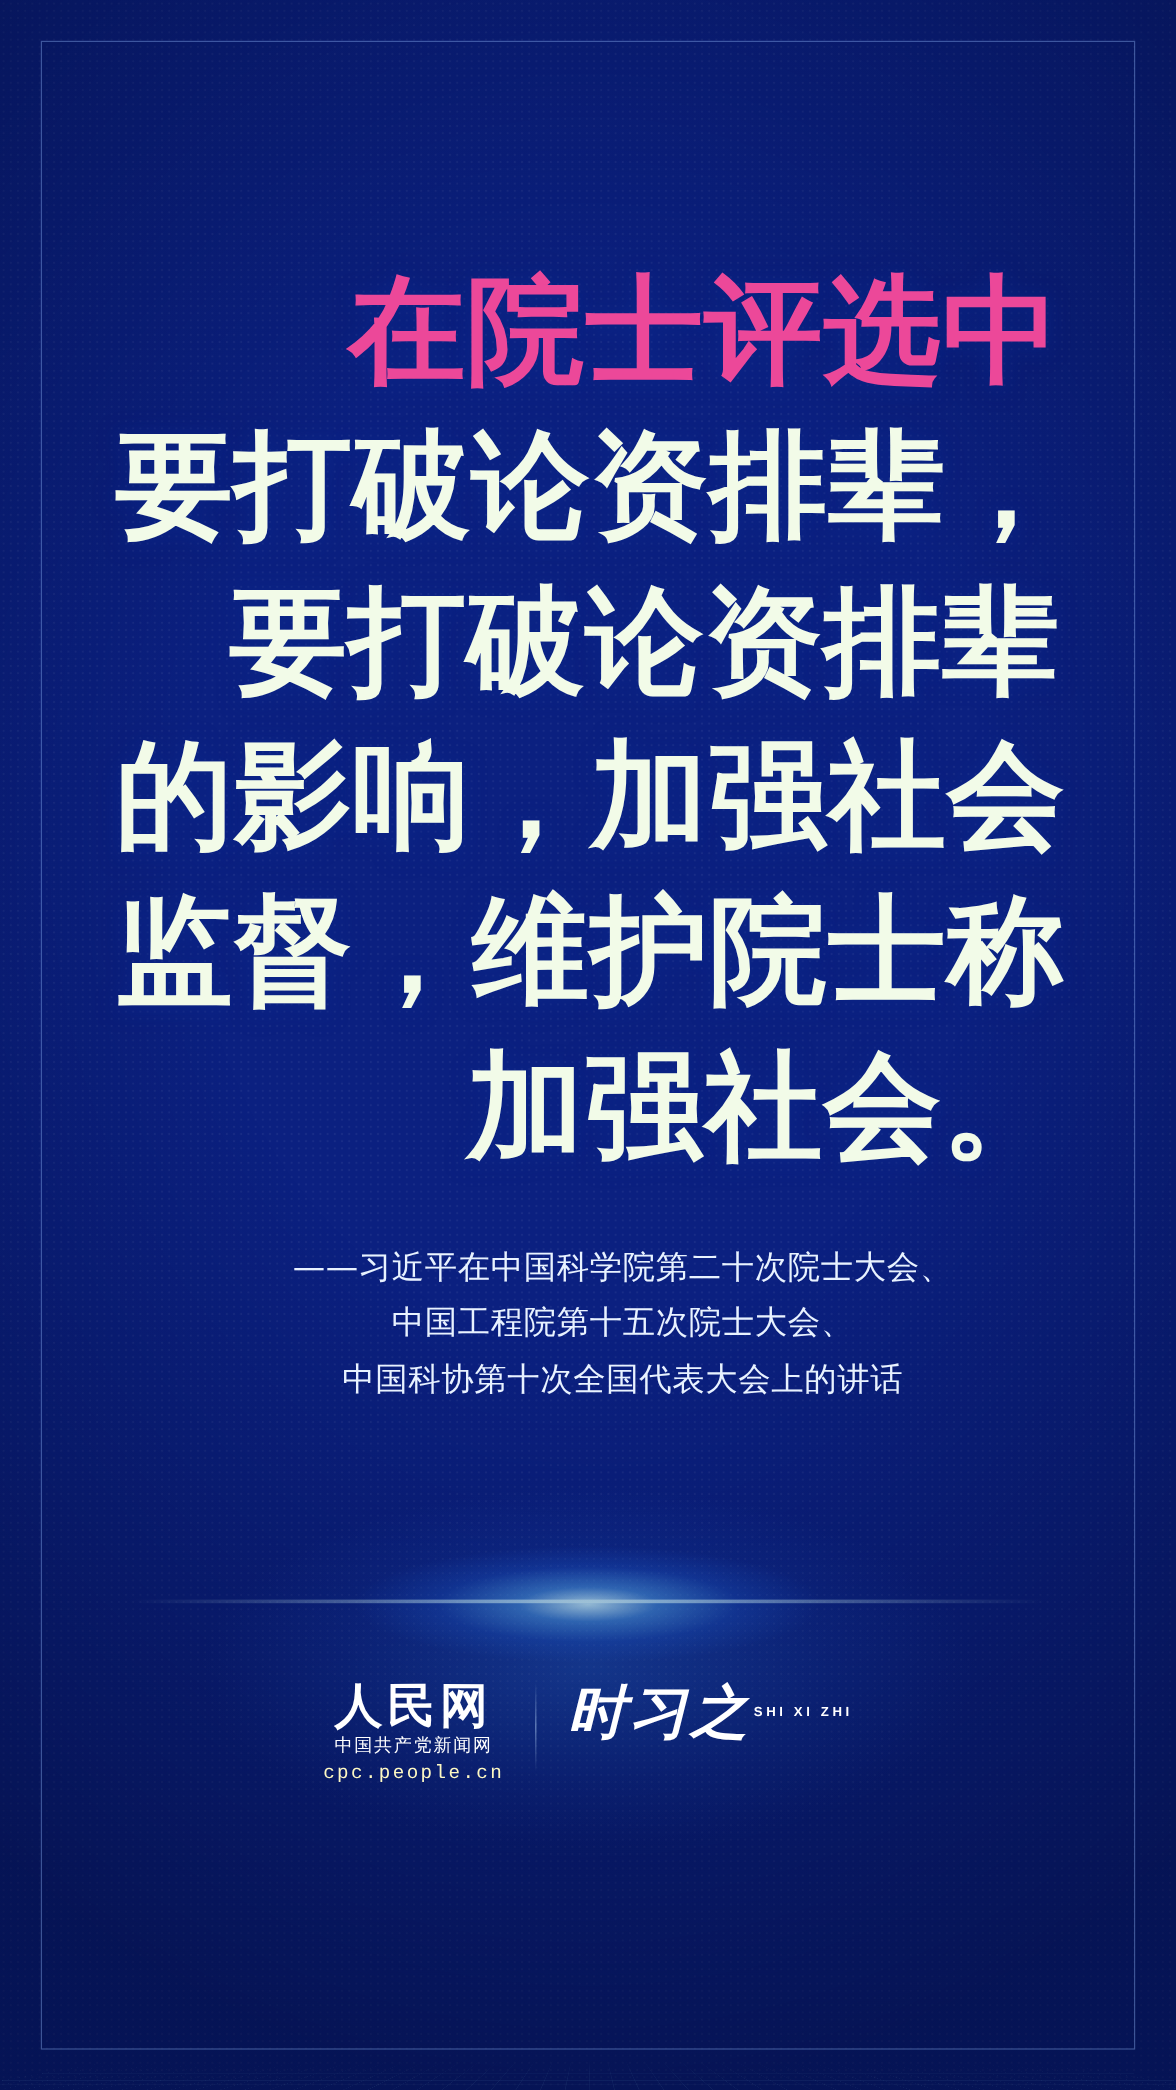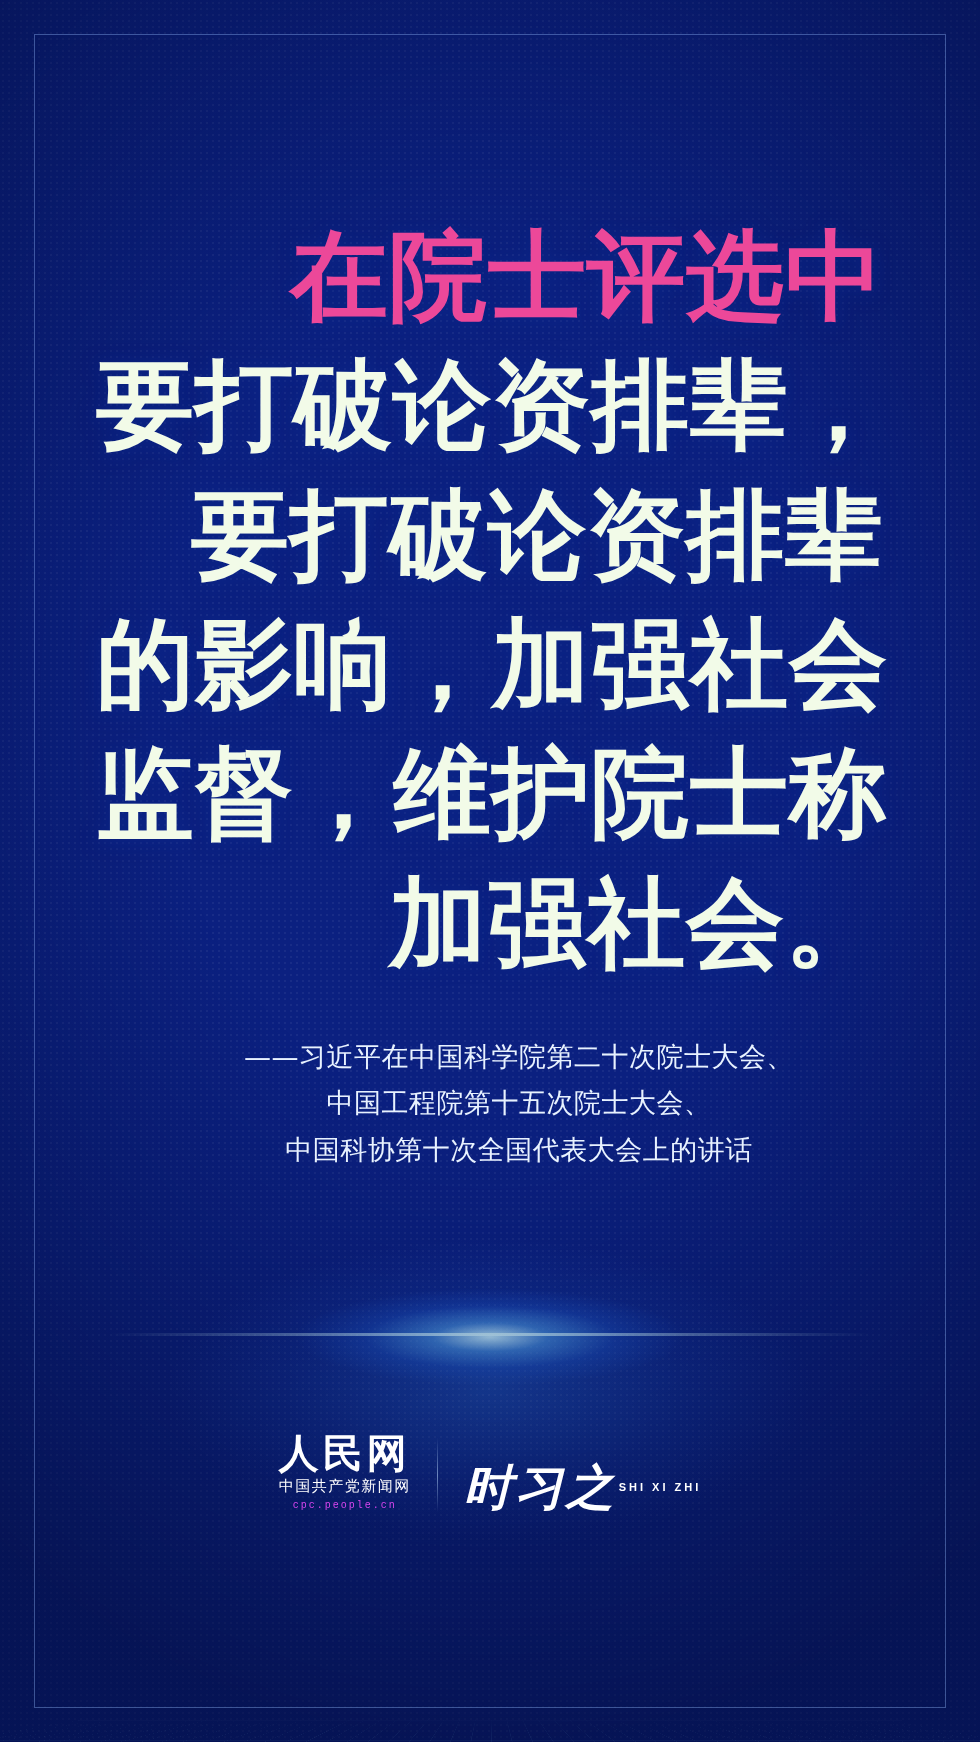--- a/index.html
+++ b/index.html
@@ -155,21 +155,21 @@
   }
 
   
   .footer {
     position: absolute;
     left: 0;
     right: 0;
     bottom: 230px;
     height: 110px;
     display: flex;
-    align-items: flex-end;
+    align-items: flex-start;
     justify-content: center;
     gap: 26px;
   }
 
   .pd-logo {
     display: flex;
     flex-direction: column;
     align-items: center;
     gap: 4px;
   }
@@ -183,22 +183,22 @@
   }
   .pd-logo .sub {
     font-family: Liberation Serif, serif;
     font-size: 15px;
     color: #ffffff;
     letter-spacing: 1.5px;
     line-height: 1.25;
   }
   .pd-logo .url {
     font-family: "Liberation Mono", "DejaVu Sans Mono", monospace;
-    font-size: 10px;
-    color: #d946ef;
+    font-size: 16px;
+    color: #fef9c3;
     letter-spacing: 2px;
     line-height: 1.2;
   }
 
   .divider-v {
     width: 1px;
     height: 74px;
     background: linear-gradient(180deg, rgba(190,220,255,0) 0%, rgba(190,220,255,0.55) 50%, rgba(190,220,255,0) 100%);
   }
 

